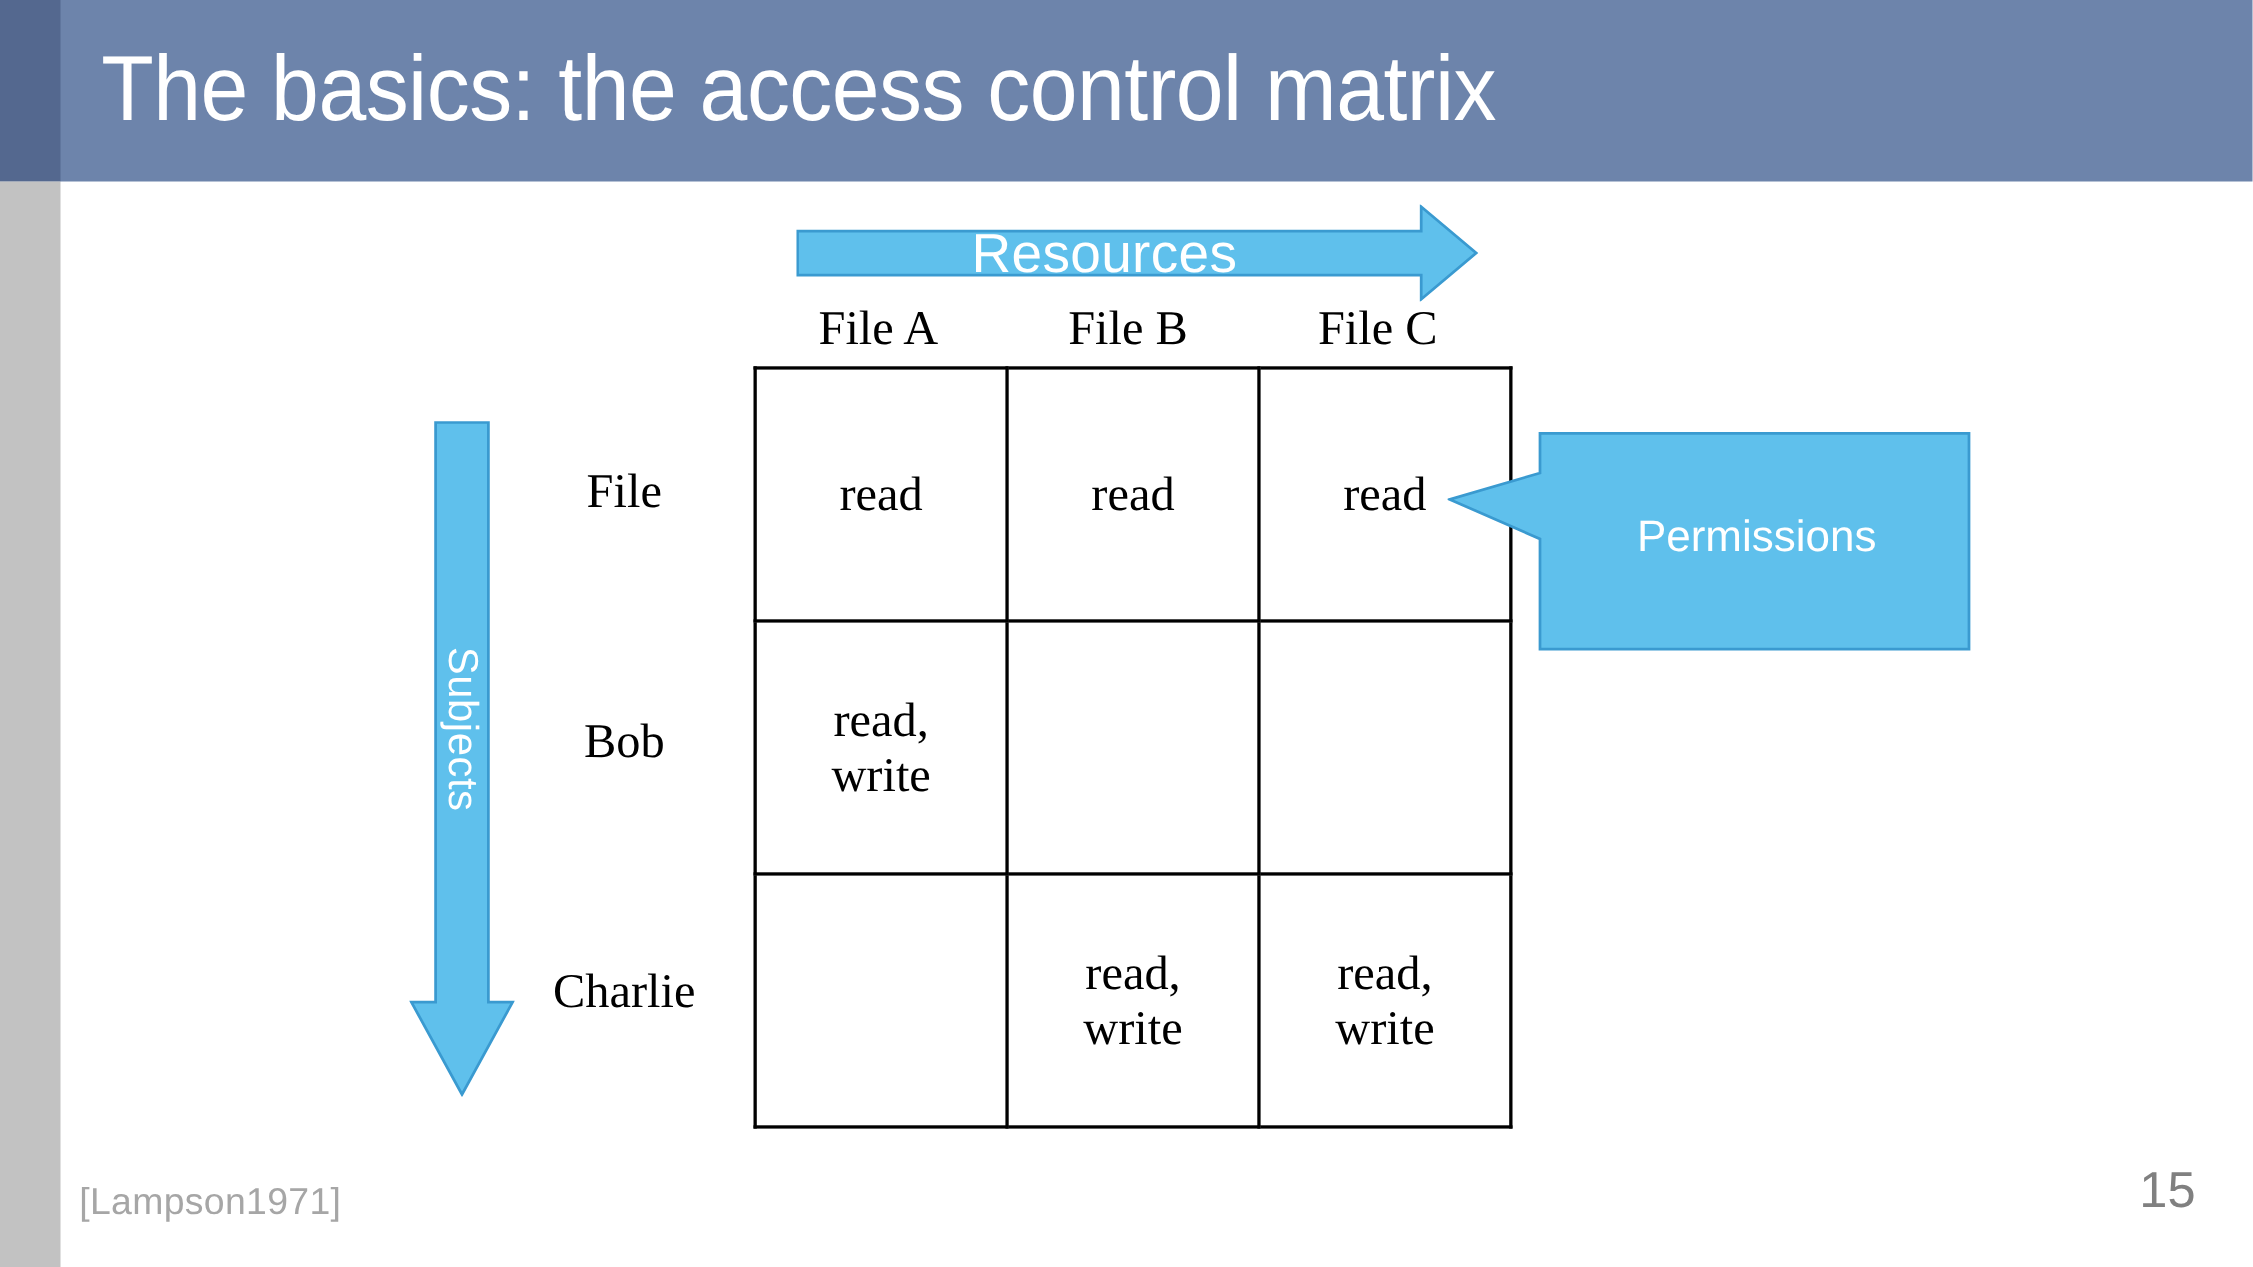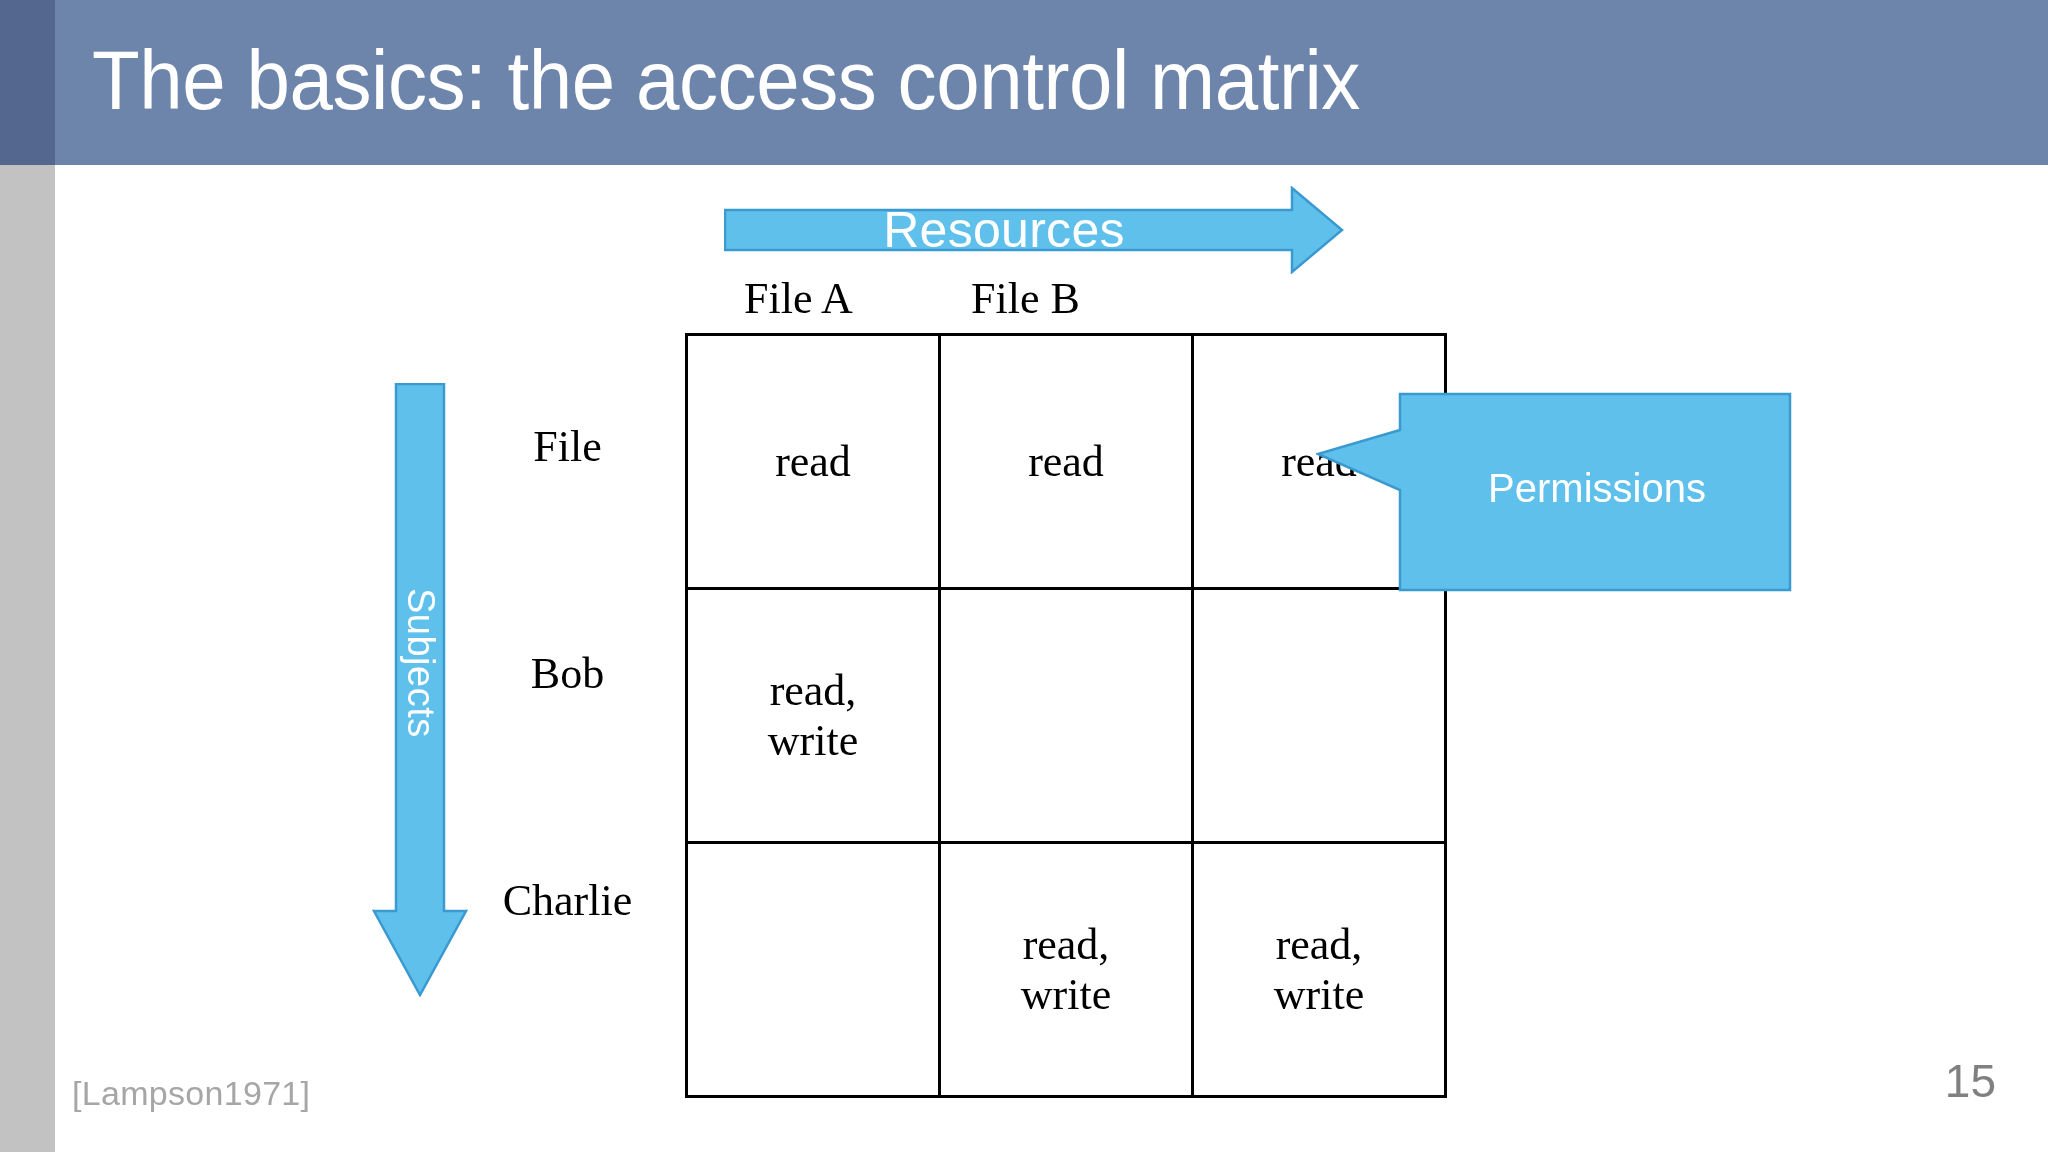--- a/index.html
+++ b/index.html
@@ -144,21 +144,21 @@
   #matrix td {
     border: 3px solid #000000;
     width: 226px;
     height: 227px;
     text-align: center;
     vertical-align: middle;
     font-family: "Liberation Serif", serif;
     font-size: 44px;
     line-height: 1.12;
     color: #000000;
-    padding: 12px;
+    padding: 0;
   }
 
   
   #permissions-callout {
     position: absolute;
     left: 1316px;
     top: 392px;
     width: 476px;
     height: 200px;
   }
@@ -220,20 +220,21 @@
     <svg width="96" height="614" viewBox="0 0 96 614" xmlns="http://www.w3.org/2000/svg">
       <polygon points="24,1 72,1 72,528 94,528 48,612 2,528 24,528" fill="#5fc0ec" stroke="#3a9ad0" stroke-width="2.5" stroke-linejoin="miter"></polygon>
     </svg>
     <div id="subjects-arrow-label">
       <span>Subjects</span>
     </div>
   </div>
 
   <div class="col-header" style="left:912px;width:227px;">File B</div>
   <div class="col-header" style="left:685px;width:227px;">File A</div>
+  <div class="col-header" style="left:1139px;width:227px;">File C</div>
 
   <div class="row-label" style="top:421px;">File</div>
   <div class="row-label" style="top:648px;">Bob</div>
   <div class="row-label" style="top:875px;">Charlie</div>
 
   <table id="matrix">
     <tbody>
       <tr>
         <td>read</td>
         <td>read</td>

